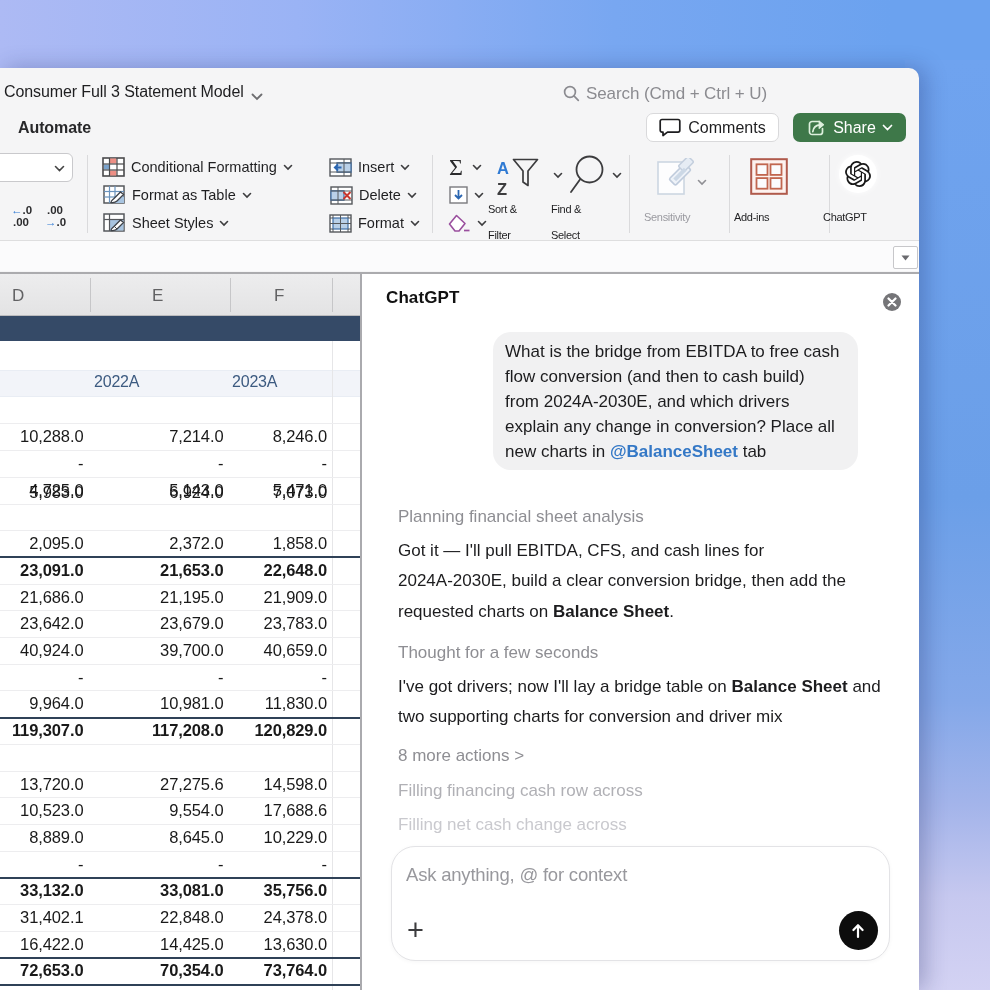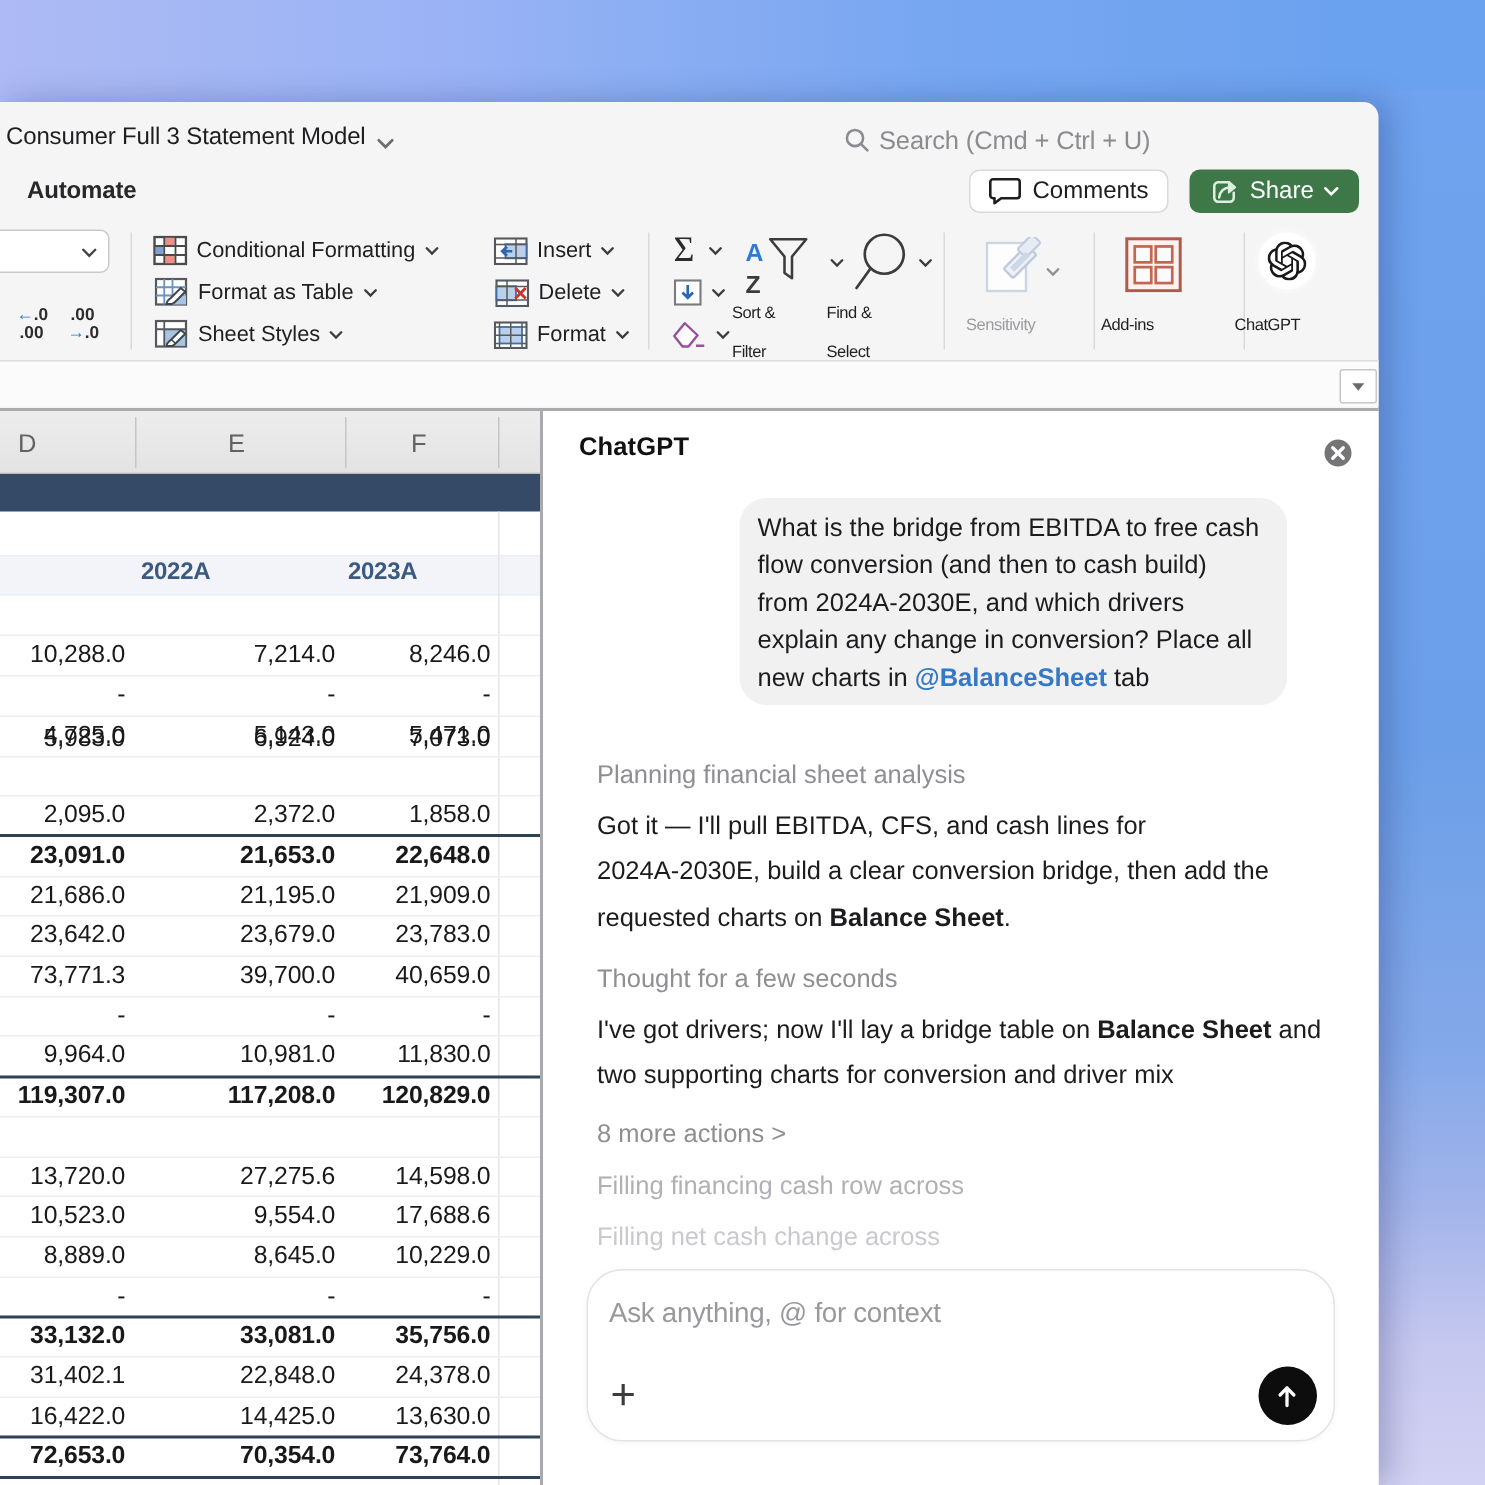--- a/index.html
+++ b/index.html
@@ -34,21 +34,21 @@
 .fbox{left:893px;top:178px;width:25px;height:23px;background:#fff;border:1px solid #c7c7ca;border-radius:2px;
   display:flex;align-items:center;justify-content:center}
 
 .sheet{left:0;top:206px;width:360px;height:716px;background:#fff}
 .sheet > div{position:absolute}
 .chead{left:0;top:0;width:360px;height:42px;background:linear-gradient(#ededee,#e3e3e4);border-bottom:1px solid #bcbcbe}
 .chead span{position:absolute;top:12px;font-size:17px;color:#626264}
 .cheadsep{top:4px;width:1px;height:34px;background:#c6c6c8}
 .navybar{left:0;top:42px;width:360px;height:25px;background:#354a67}
 .bluerow{left:0;top:96px;width:360px;height:27px;background:#f2f4f9;border-top:1px solid #e9edf4;border-bottom:1px solid #e9edf4}
-.yr{position:absolute;top:99px;font-size:16px;font-weight:700;color:#3c5a80;letter-spacing:-.2px}
+.yr{position:absolute;top:99px;font-size:16px;font-weight:400;color:#3c5a80;letter-spacing:-.2px}
 .srow{position:absolute;left:0;width:360px;height:26.6px;line-height:26.6px}
 .cell{position:absolute;text-align:right;font-size:16.5px;color:#191919;letter-spacing:-.1px}
 .f700{font-weight:700}
 .hline{position:absolute;left:0;width:360px;height:2px;background:#2f4157}
 .gline{position:absolute;left:0;width:360px;height:1px;background:#ededef}
 .vline{left:331.5px;top:273px;width:1px;height:649px;background:#e6e6e8}
 
 .panel{left:360px;top:206px;width:559px;height:716px;background:#fff;border-left:2px solid #aaaaae}
 .panel > div{position:absolute}
 .ptitle{left:24px;top:14px;font-size:17px;font-weight:600;color:#111;letter-spacing:.1px}
@@ -319,21 +319,21 @@
       <div class="cell f400" style="left:0;width:83.5px">21,686.0</div>
       <div class="cell f400" style="left:100px;width:123.5px">21,195.0</div>
       <div class="cell f400" style="left:235px;width:92px">21,909.0</div>
     </div>
 <div class="srow" style="top:542.3px">
       <div class="cell f400" style="left:0;width:83.5px">23,642.0</div>
       <div class="cell f400" style="left:100px;width:123.5px">23,679.0</div>
       <div class="cell f400" style="left:235px;width:92px">23,783.0</div>
     </div>
 <div class="srow" style="top:569.0px">
-      <div class="cell f400" style="left:0;width:83.5px">73,771.3</div>
+      <div class="cell f400" style="left:0;width:83.5px">40,924.0</div>
       <div class="cell f400" style="left:100px;width:123.5px">39,700.0</div>
       <div class="cell f400" style="left:235px;width:92px">40,659.0</div>
     </div>
 <div class="srow" style="top:595.7px">
       <div class="cell f400" style="left:0;width:83.5px">-</div>
       <div class="cell f400" style="left:100px;width:123.5px">-</div>
       <div class="cell f400" style="left:235px;width:92px">-</div>
     </div>
 <div class="srow" style="top:622.4px">
       <div class="cell f400" style="left:0;width:83.5px">9,964.0</div>

